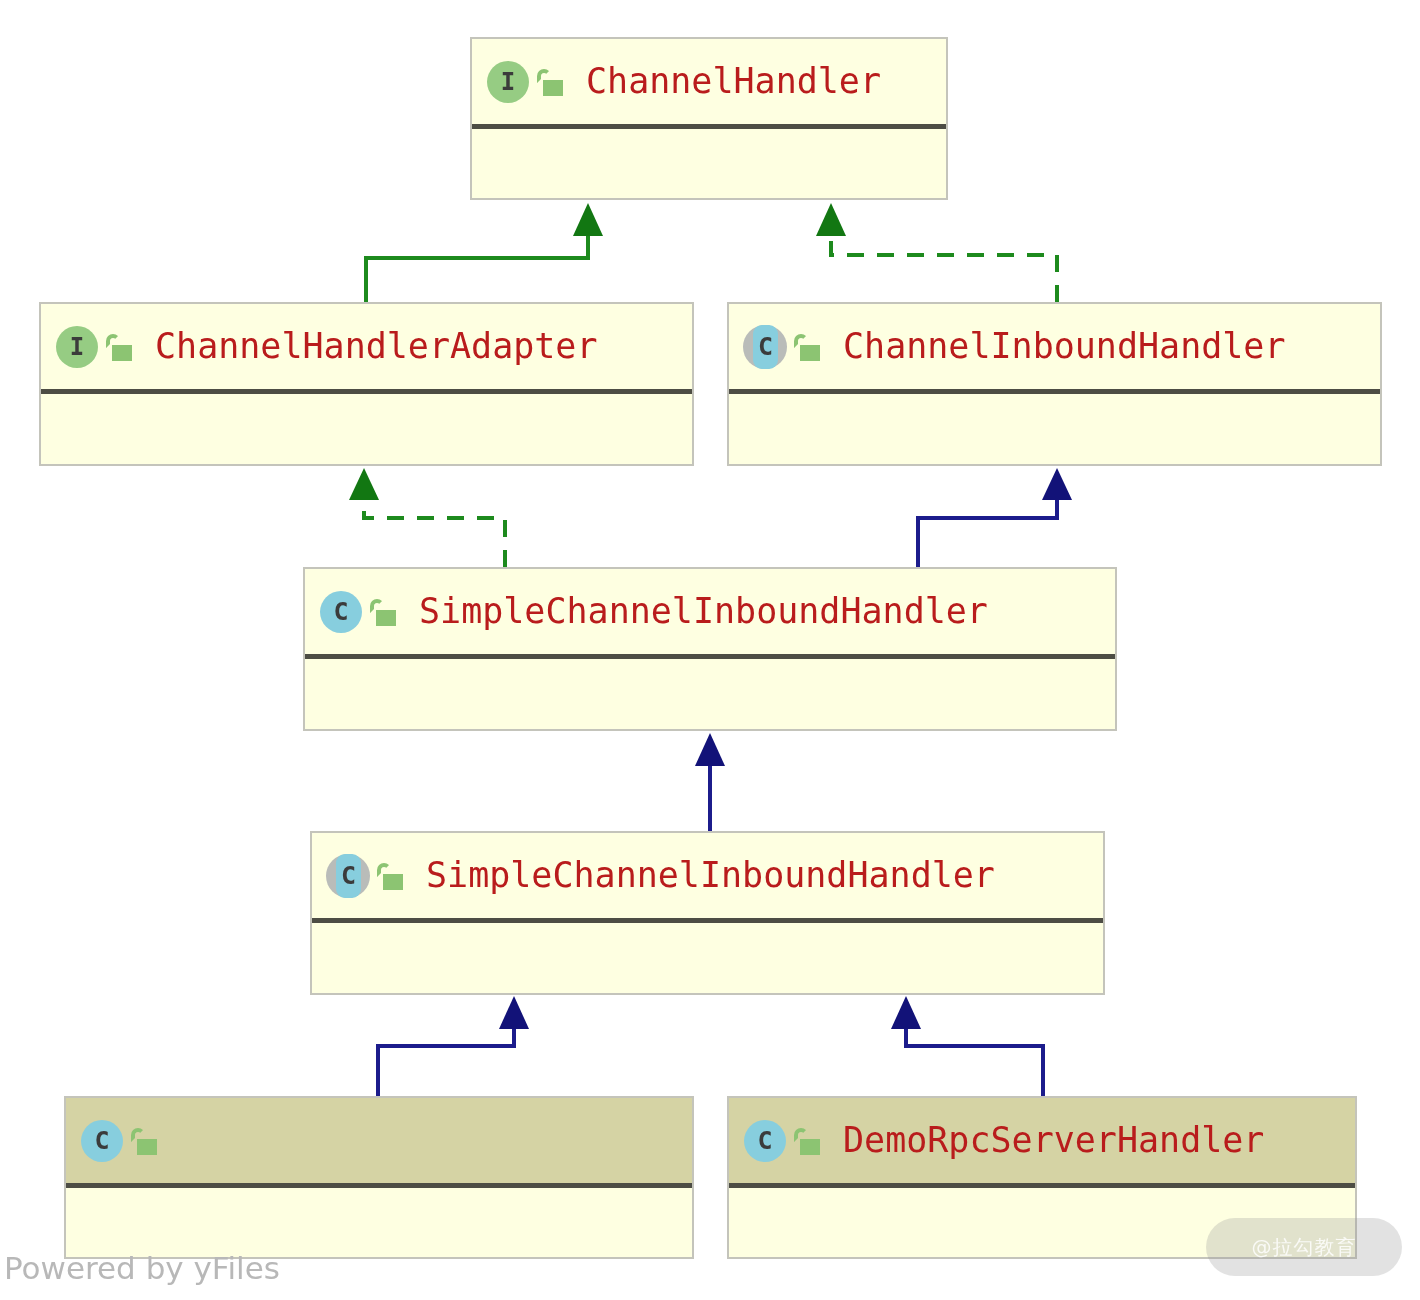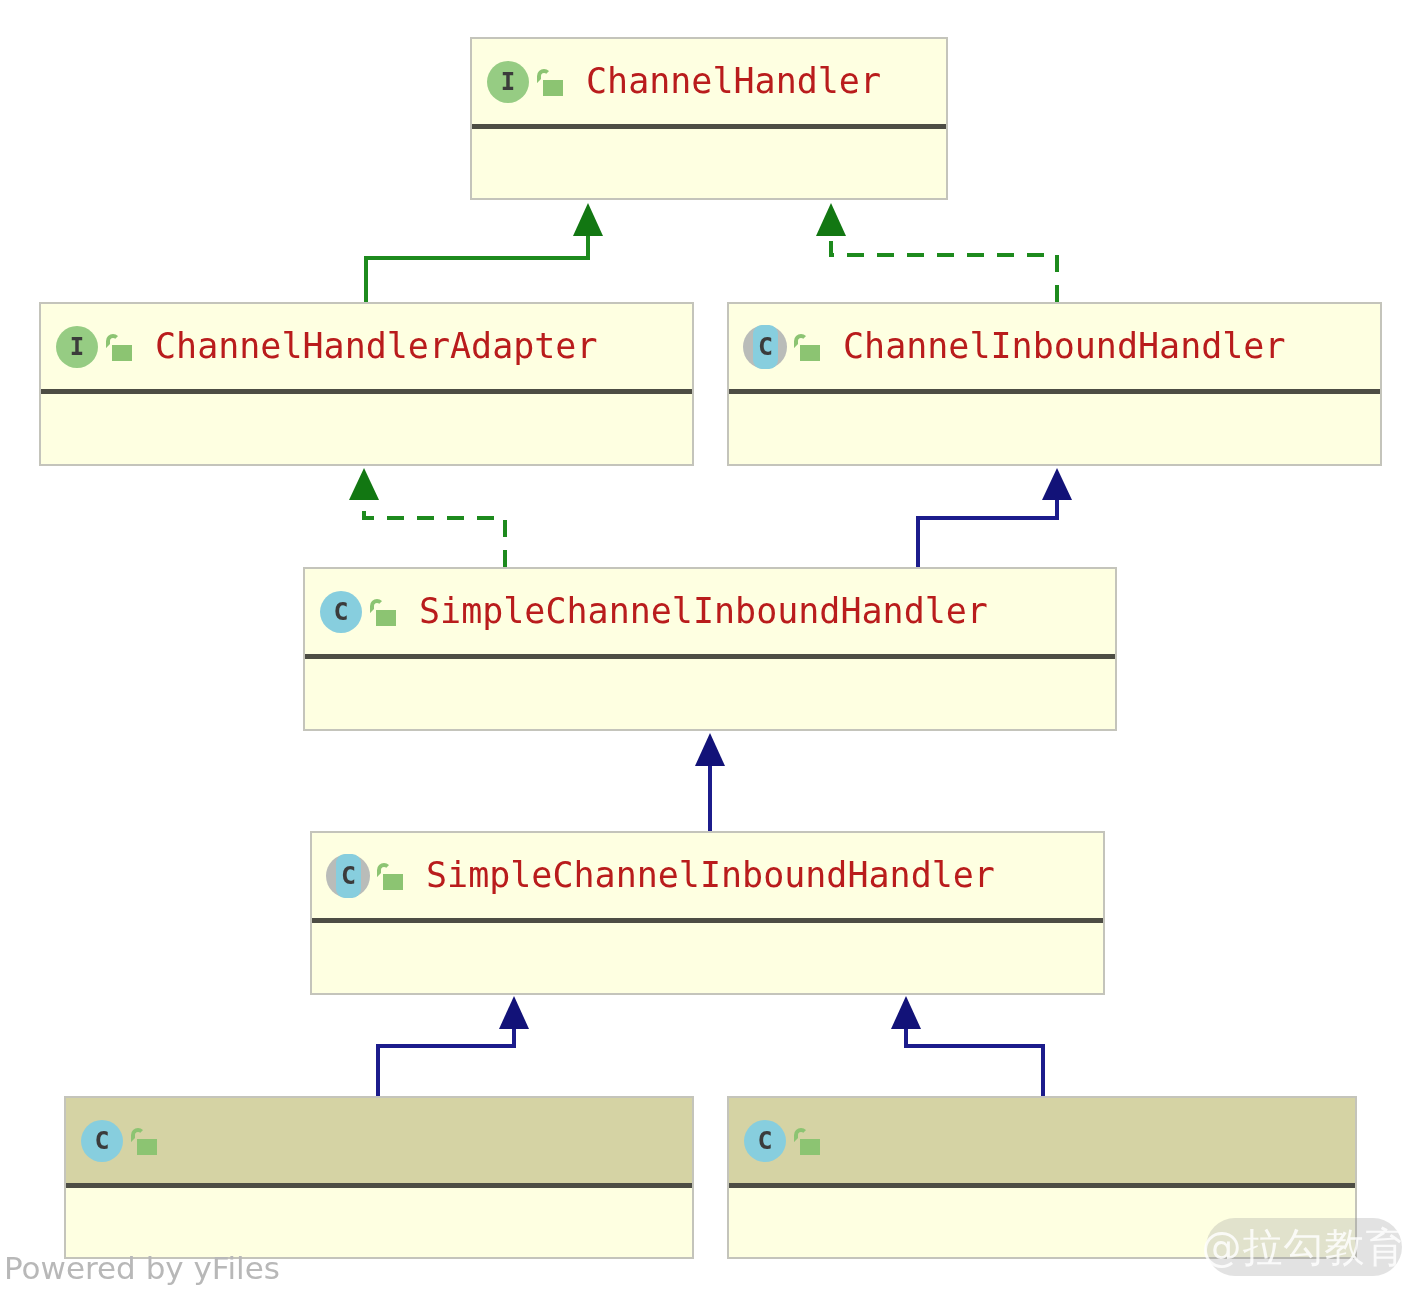--- a/index.html
+++ b/index.html
@@ -165,21 +165,21 @@
     width: 196px;
     height: 58px;
     border-radius: 29px;
     background: rgba(150,150,150,0.28);
     display: flex;
     align-items: center;
     justify-content: center;
   }
   #watermark span {
     font-family: "DejaVu Sans", "Liberation Sans", sans-serif;
-    font-size: 40px;
+    font-size: 20px;
     color: rgba(255,255,255,0.82);
     letter-spacing: 1px;
     white-space: nowrap;
   }
 </style>
 </head>
 <body>
 
 <div id="canvas">
 
@@ -312,20 +312,21 @@
 
   <div class="uml-node accent" style="left:727px; top:1096px; width:630px; height:163px;">
     <div class="uml-header" style="height:90px;">
       <span class="icon-stack">
         <span class="glyph-class">C</span>
       </span>
       <span class="lock-icon">
         <span class="lock-shackle"></span>
         <span class="lock-body"></span>
       </span>
+      <span class="uml-title">DemoRpcServerHandler</span>
     </div>
     <div class="uml-body"></div>
   </div>
 
   <div id="yfiles-credit" style="top:1250px;">Powered by yFiles</div>
 
   <div id="watermark">
     <span>@拉勾教育</span>
   </div>
 

